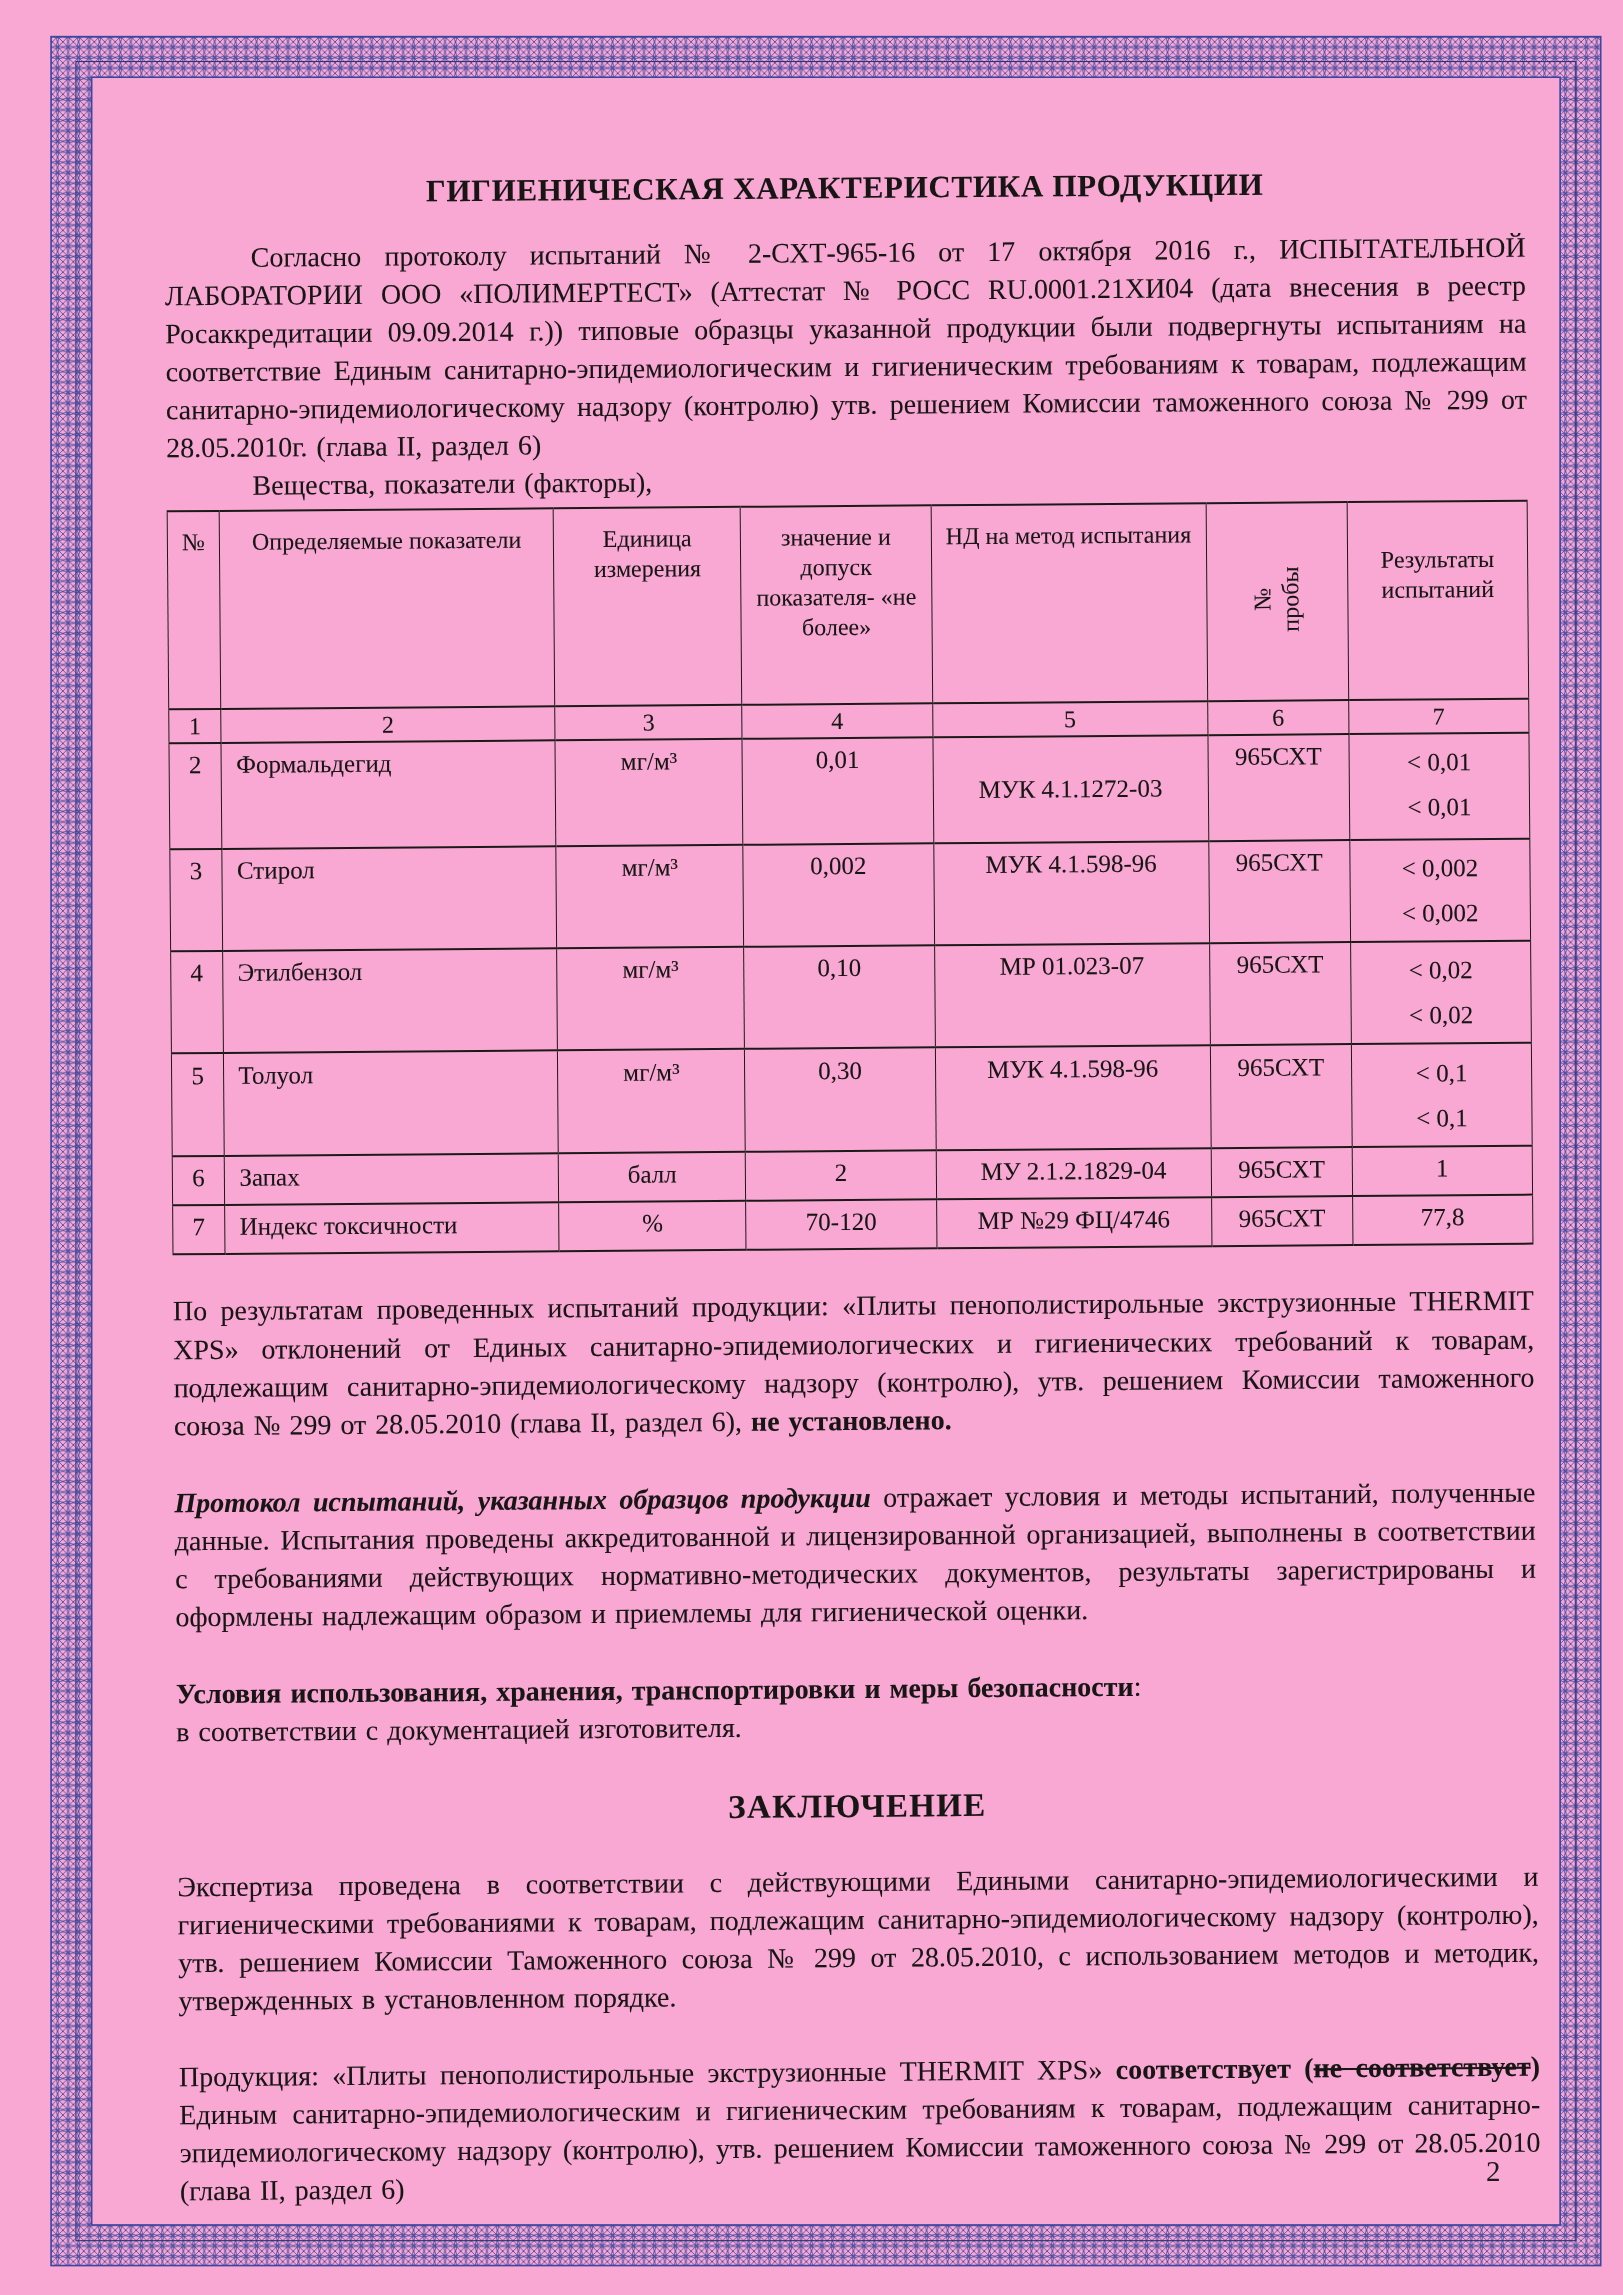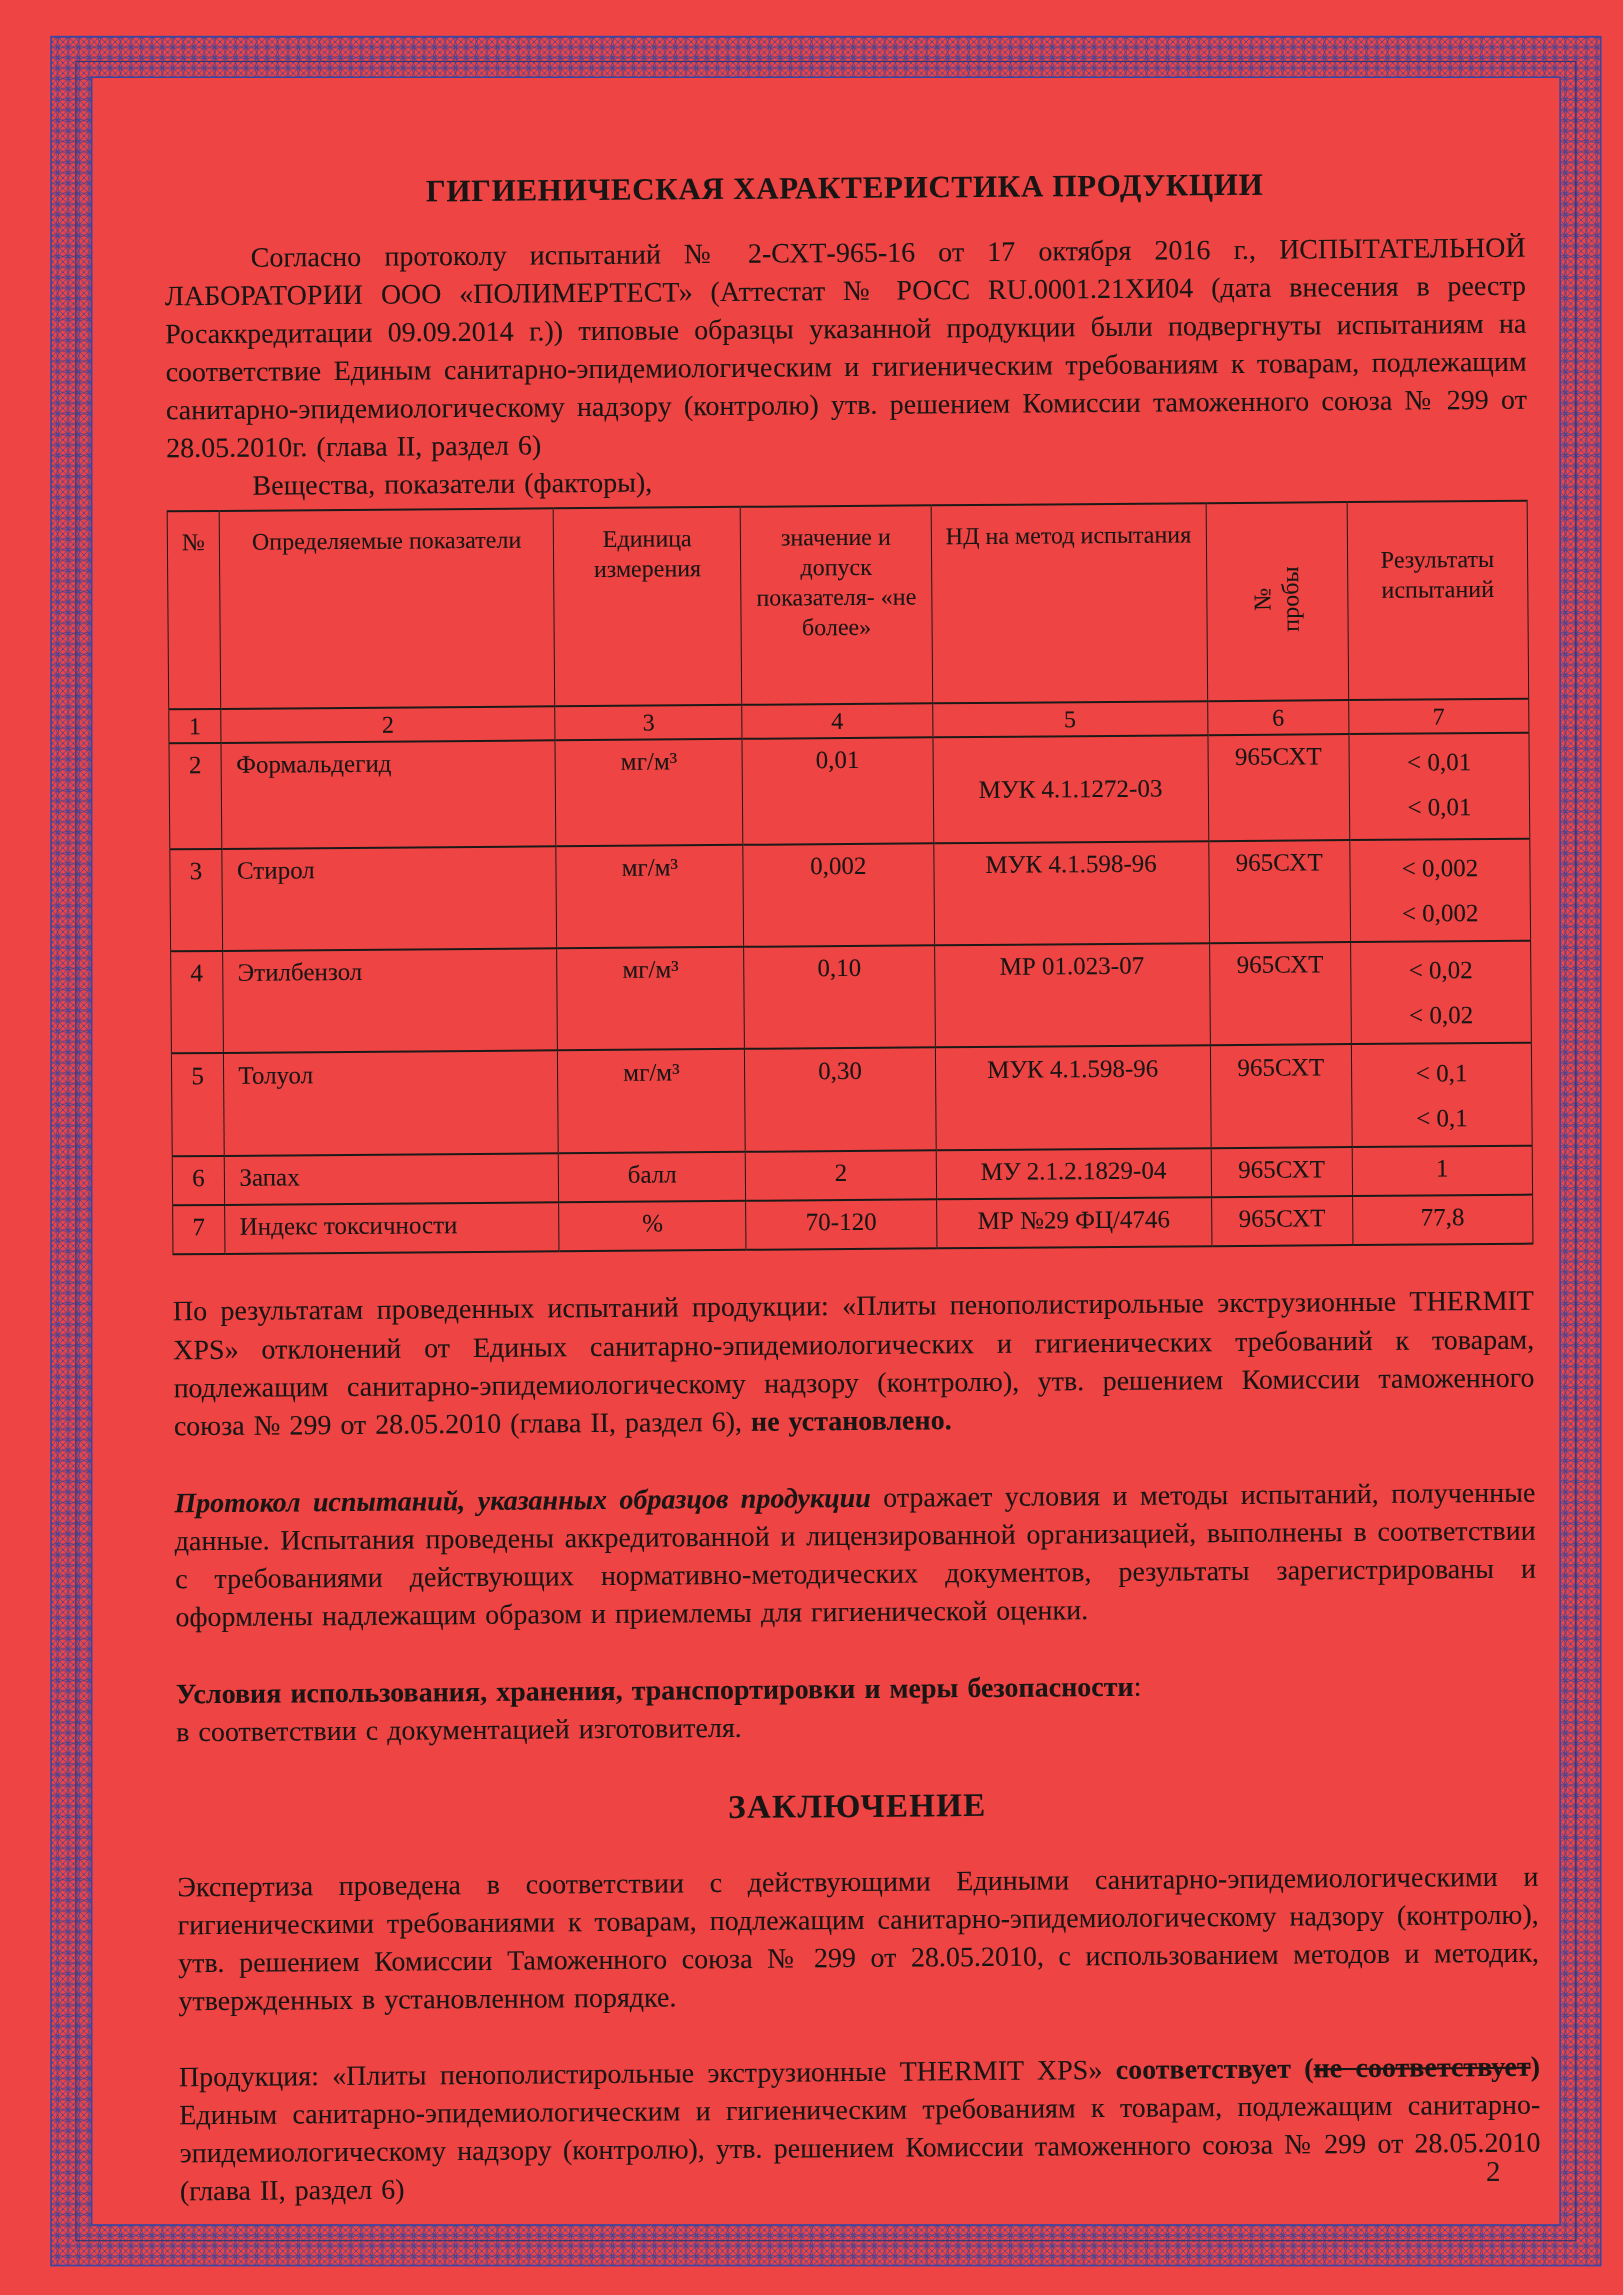--- a/index.html
+++ b/index.html
@@ -1,20 +1,20 @@
 <!DOCTYPE html>
 <html lang="ru" style="font-size:10.5px"><head>
 <meta charset="utf-8">
 <style>
   html, body { margin: 0; padding: 0; background: #ffffff; }
   .page {
     position: relative;
     width: 1623px;
     height: 2295px;
-    background: #ef4444;
+    background: #f9a8d4;
     overflow: hidden;
     font-family: "Liberation Serif", "DejaVu Serif", serif;
     color: #171614;
   }
   .frame-svg { position: absolute; left: 0; top: 0; width: 1623px; height: 2295px; }
 
   .content {
     position: absolute;
     left: 164px;
     top: 169px;

